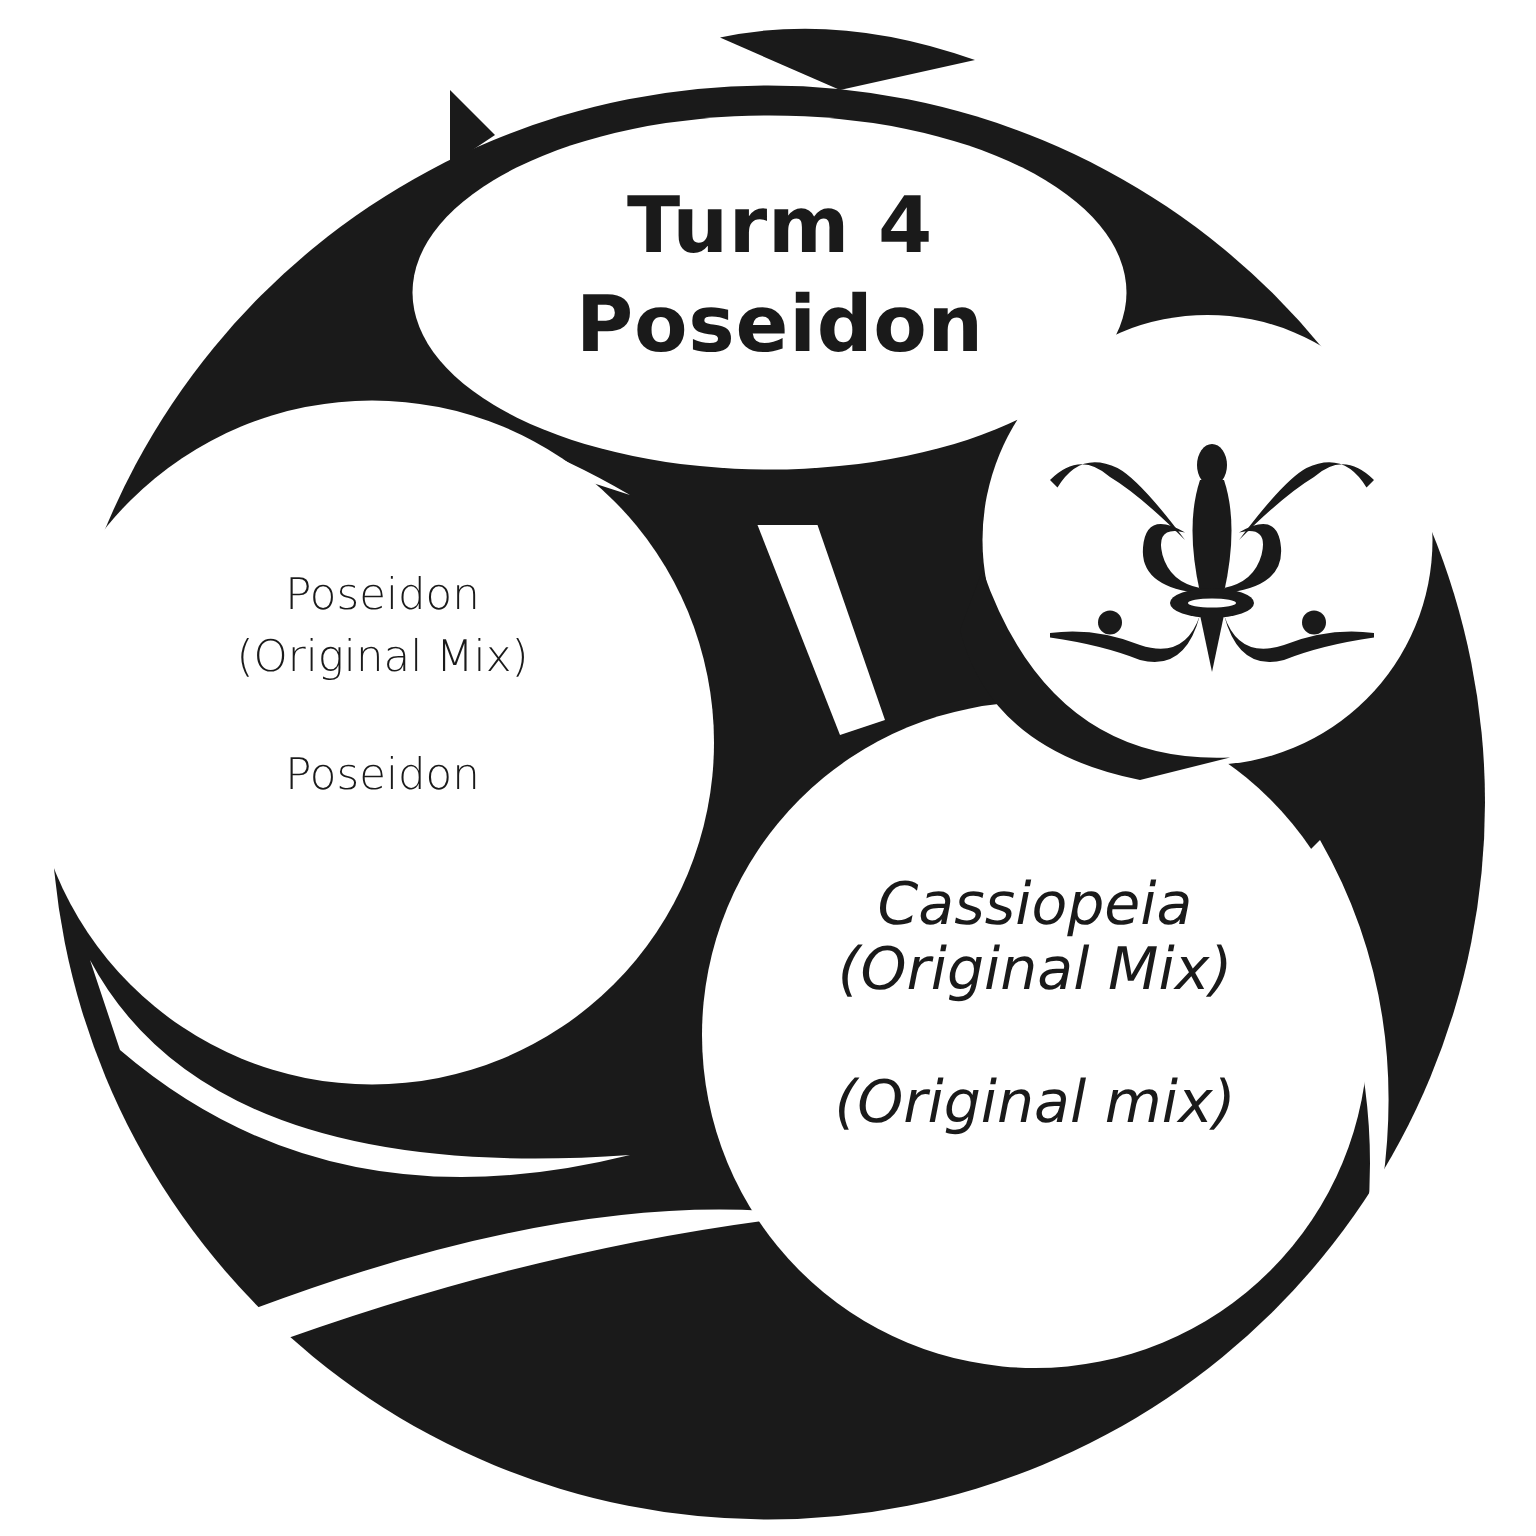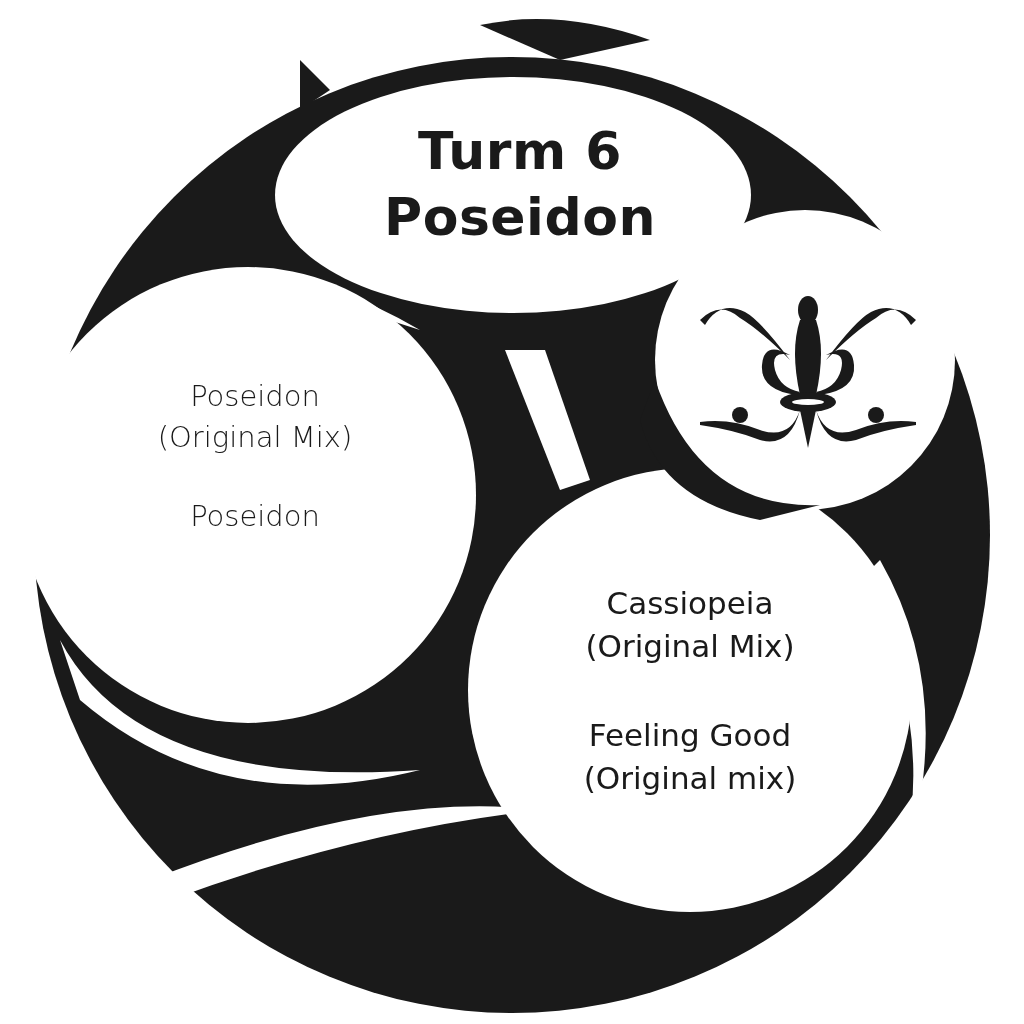--- a/index.html
+++ b/index.html
@@ -2,21 +2,21 @@
 <html><head>
 <meta charset="utf-8">
 <style>
   html, body { margin:0; padding:0; background:#ffffff; }
   body { width:1024px; height:1024px; position:relative; overflow:hidden; font-family:"DejaVu Sans", sans-serif; }
   svg.art { position:absolute; left:0; top:0; }
   .txt { position:absolute; text-align:center; color:#1a1a1a; }
   .title { left:270px; top:118px; width:500px; font-family:"DejaVu Sans", sans-serif; font-weight:bold; font-size:52px; line-height:66px; color:#1a1a1a; letter-spacing:0.5px; }
   .title span { display:block; }
   .left-text { left:20px; top:376px; width:470px; font-size:29px; line-height:41px; font-weight:300; }
-  .right-text { left:545px; top:582px; width:290px; font-size:31px; line-height:43px; }
+  .right-text { left:545px; top:582px; width:290px; font-size:39px; line-height:43px;font-style:italic; }
   .gap { height:38px; }
   .track { display:block; }
 </style>
 </head>
 <body>
 
 <svg class="art" width="1024" height="1024" viewBox="0 0 1024 1024">
 
   <circle cx="512" cy="535" r="478" fill="#1a1a1a"></circle>
 
@@ -50,30 +50,29 @@
     <path d="M700 320 Q720 300 740 318 Q760 330 790 360 Q760 320 745 312 Q720 300 705 325 Z"></path>
     <path d="M916 320 Q896 300 876 318 Q856 330 826 360 Q856 320 871 312 Q896 300 911 325 Z"></path>
     <path d="M700 422 Q730 418 760 430 Q790 440 800 410 Q790 448 760 440 Q735 430 700 425 Z"></path>
     <path d="M916 422 Q886 418 856 430 Q826 440 816 410 Q826 448 856 440 Q881 430 916 425 Z"></path>
     <circle cx="740" cy="415" r="8"></circle>
     <circle cx="876" cy="415" r="8"></circle>
   </g>
 </svg>
 
 <div class="txt title">
-  <span>Turm 6</span>
+  <span>Turm 4</span>
   <span>Poseidon</span>
 </div>
 
 <div class="txt left-text">
   <span class="track">Poseidon</span>
   <span class="track">(Original Mix)</span>
   <div class="gap"></div>
   <span class="track">Poseidon</span>
 </div>
 
 <div class="txt right-text">
   <span class="track">Cassiopeia</span>
   <span class="track">(Original Mix)</span>
   <div class="gap" style="height:46px"></div>
-  <span class="track">Feeling Good</span>
   <span class="track">(Original mix)</span>
 </div>
 
 </body></html>

